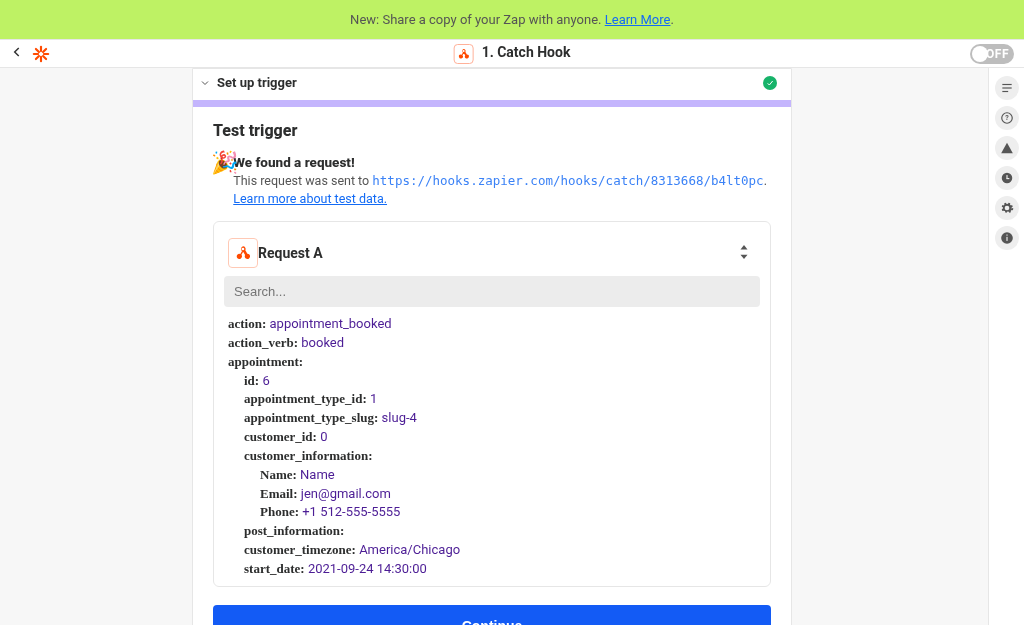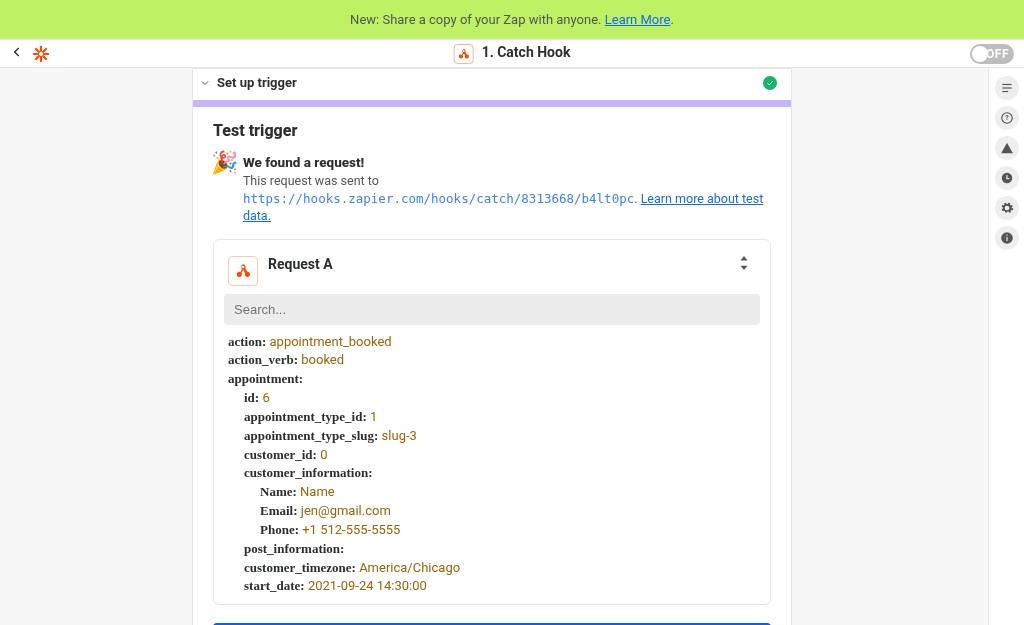--- a/index.html
+++ b/index.html
@@ -32,44 +32,44 @@
     
     .section-header { display: flex; align-items: center; padding: 6px 14px 10px 0; border-bottom: 7px solid #c4b5fd; font-weight: 700; font-size: 13px; position: relative;}
     .section-header .chev { width: 24px; display:flex; justify-content:center;}
     .section-header .chev svg { width: 12px; height: 12px; stroke:#555; stroke-width:2; fill:none;}
     .status-dot { position: absolute; right: 14px; width: 14px; height: 14px; border-radius: 50%; background: #17b36a; display:flex; align-items:center; justify-content:center;}
     .status-dot svg { width:8px; height:8px; stroke:#fff; fill:none; stroke-width:3;}
 
     .body-pad { padding: 14px 20px 20px 20px;}
     .section-title { font-weight: 800; font-size: 16px; margin-bottom: 14px;}
 
-    .found { display:flex; gap: 10px; margin-bottom: 14px;}
+    .found { display:flex; margin-bottom: 14px;}
     .confetti { width: 26px; height: 26px; position:relative; }
     .confetti::before { content:"🎉"; font-size: 22px; position:absolute; top:-4px; left:-2px;}
     .found-head { font-weight: 800; font-size: 13.5px;}
     .found-sub { font-size: 12.5px; color: #555; line-height: 1.4; margin-top: 2px;}
     .found-sub .mono { font-family: ui-monospace, SFMono-Regular, Menlo, monospace; color: #3b82f6;}
     .found-sub a { color: #136bf5;}
 
     .request-card { border: 1px solid #e6e6e6; border-radius: 6px; padding: 10px 10px 6px 10px;}
     
-    .request-header { display:flex; padding: 6px 8px 8px 4px; gap: 10px; cursor:pointer;}
+    .request-header { display:flex; align-items:center; padding: 6px 8px 8px 4px; gap: 0; cursor:pointer;}
     .request-header .icon-box { width: 30px; height: 30px; border: 1px solid #ffc9b5; border-radius: 4px; display:flex; align-items:center; justify-content:center;}
     .request-header .icon-box svg { width: 16px; height: 16px; fill:#ff4a00;}
     .request-header .label { font-weight: 700; font-size: 14px;}
     .request-header .sort { margin-left:auto; width:14px; color:#555;}
     .request-header .sort svg{ width:12px; height:14px; fill:#555;}
 
     .search-box { width:100%; background:#ececec; border:none; border-radius:4px; padding: 8px 10px; font-size: 13px; color:#666; outline:none; margin-bottom: 8px;}
 
     .data-pane { max-height: 265px; overflow-y: auto; padding: 0 4px 6px 4px; font-size: 13px; line-height: 1.45; position:relative;}
     .data-pane::-webkit-scrollbar { width: 8px;}
     .data-pane::-webkit-scrollbar-thumb { background:#c7c7c7; border-radius:4px;}
     .row .k { font-weight: 700; color:#2d2e2e;font-family:Liberation Serif, serif;}
-    .row .v { color:#a16207; }
+    .row .v { color:#4c1d95; }
     .ind1 { padding-left: 16px;}
     .ind2 { padding-left: 32px;}
 
     .continue-btn { width: 100%; background:#135bf5; color:#fff; border:none; border-radius:4px; padding: 13px 0; font-weight:700; font-size: 14px; margin-top: 18px; cursor:pointer;}
 
     .canvas-scroll { padding-right: 4px; }
   </style>
 </head>
 <body>
 
@@ -163,21 +163,21 @@
           </div>
           
           <input class="search-box" type="text" placeholder="Search..." style="">
 
           <div class="data-pane">
             <div class="row"><span class="k">action:</span> <span class="v">appointment_booked</span></div>
             <div class="row"><span class="k">action_verb:</span> <span class="v">booked</span></div>
             <div class="row"><span class="k">appointment:</span></div>
             <div class="row ind1"><span class="k">id:</span> <span class="v">6</span></div>
             <div class="row ind1"><span class="k">appointment_type_id:</span> <span class="v">1</span></div>
-            <div class="row ind1"><span class="k">appointment_type_slug:</span> <span class="v">slug-3</span></div>
+            <div class="row ind1"><span class="k">appointment_type_slug:</span> <span class="v">slug-4</span></div>
             <div class="row ind1"><span class="k">customer_id:</span> <span class="v">0</span></div>
             <div class="row ind1"><span class="k">customer_information:</span></div>
             <div class="row ind2"><span class="k">Name:</span> <span class="v">Name</span></div>
             <div class="row ind2"><span class="k">Email:</span> <span class="v">jen@gmail.com</span></div>
             <div class="row ind2"><span class="k">Phone:</span> <span class="v">+1 512-555-5555</span></div>
             <div class="row ind1"><span class="k">post_information:</span></div>
             <div class="row ind1"><span class="k">customer_timezone:</span> <span class="v">America/Chicago</span></div>
             <div class="row ind1"><span class="k">start_date:</span> <span class="v">2021-09-24 14:30:00</span></div>
 
           </div>

